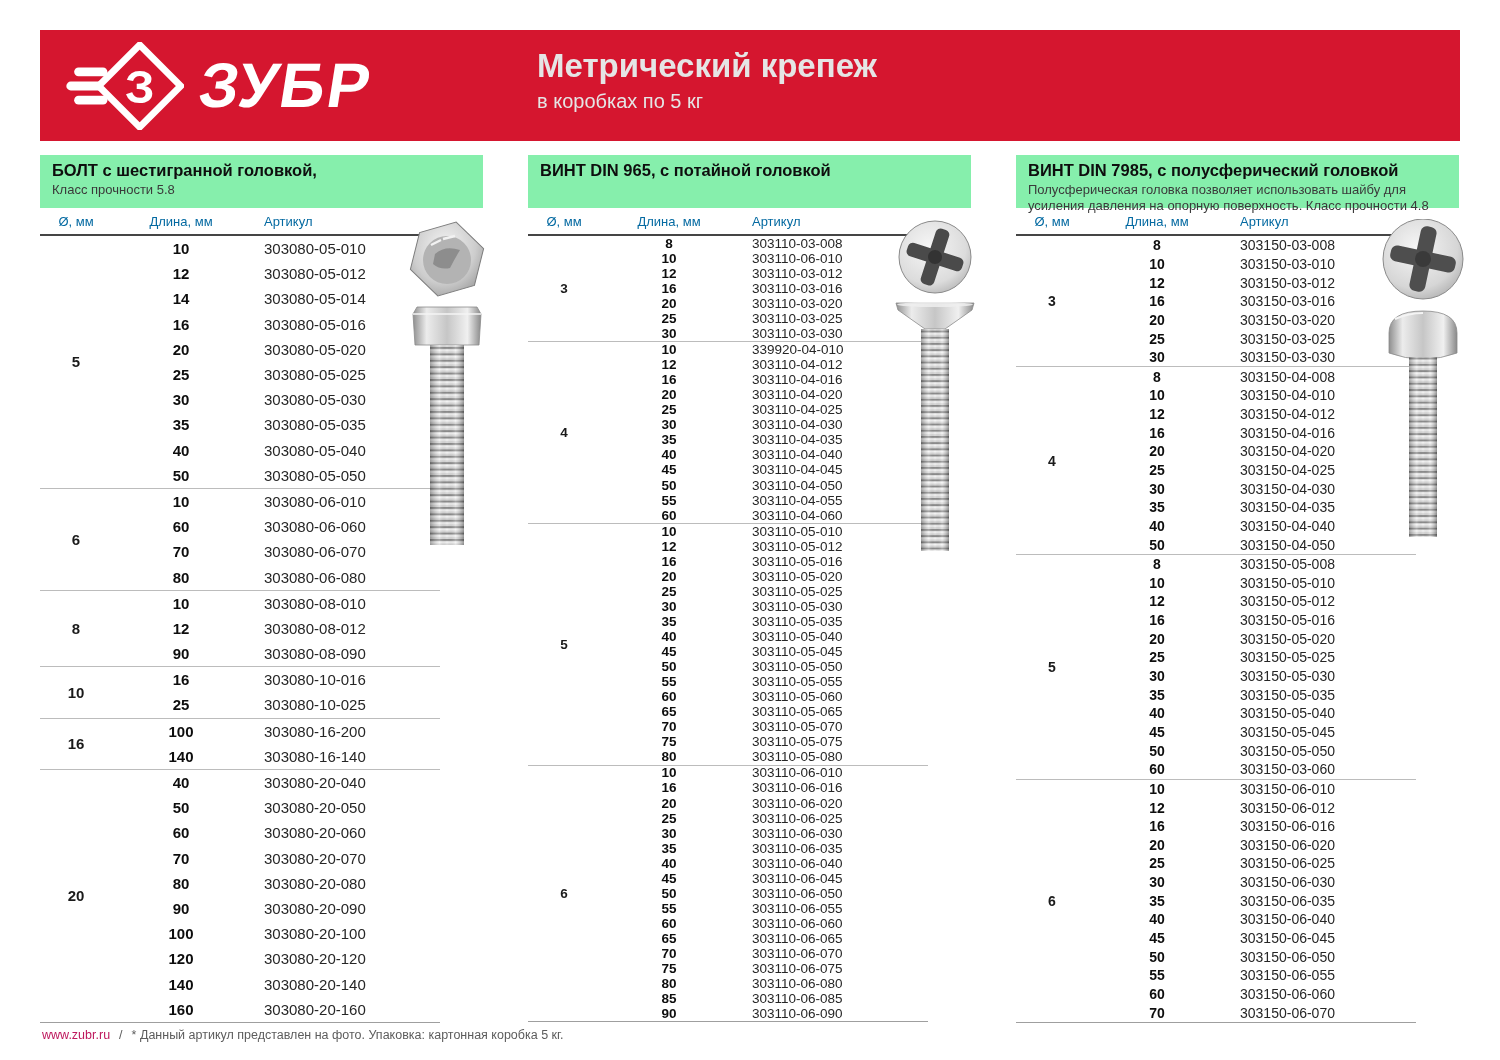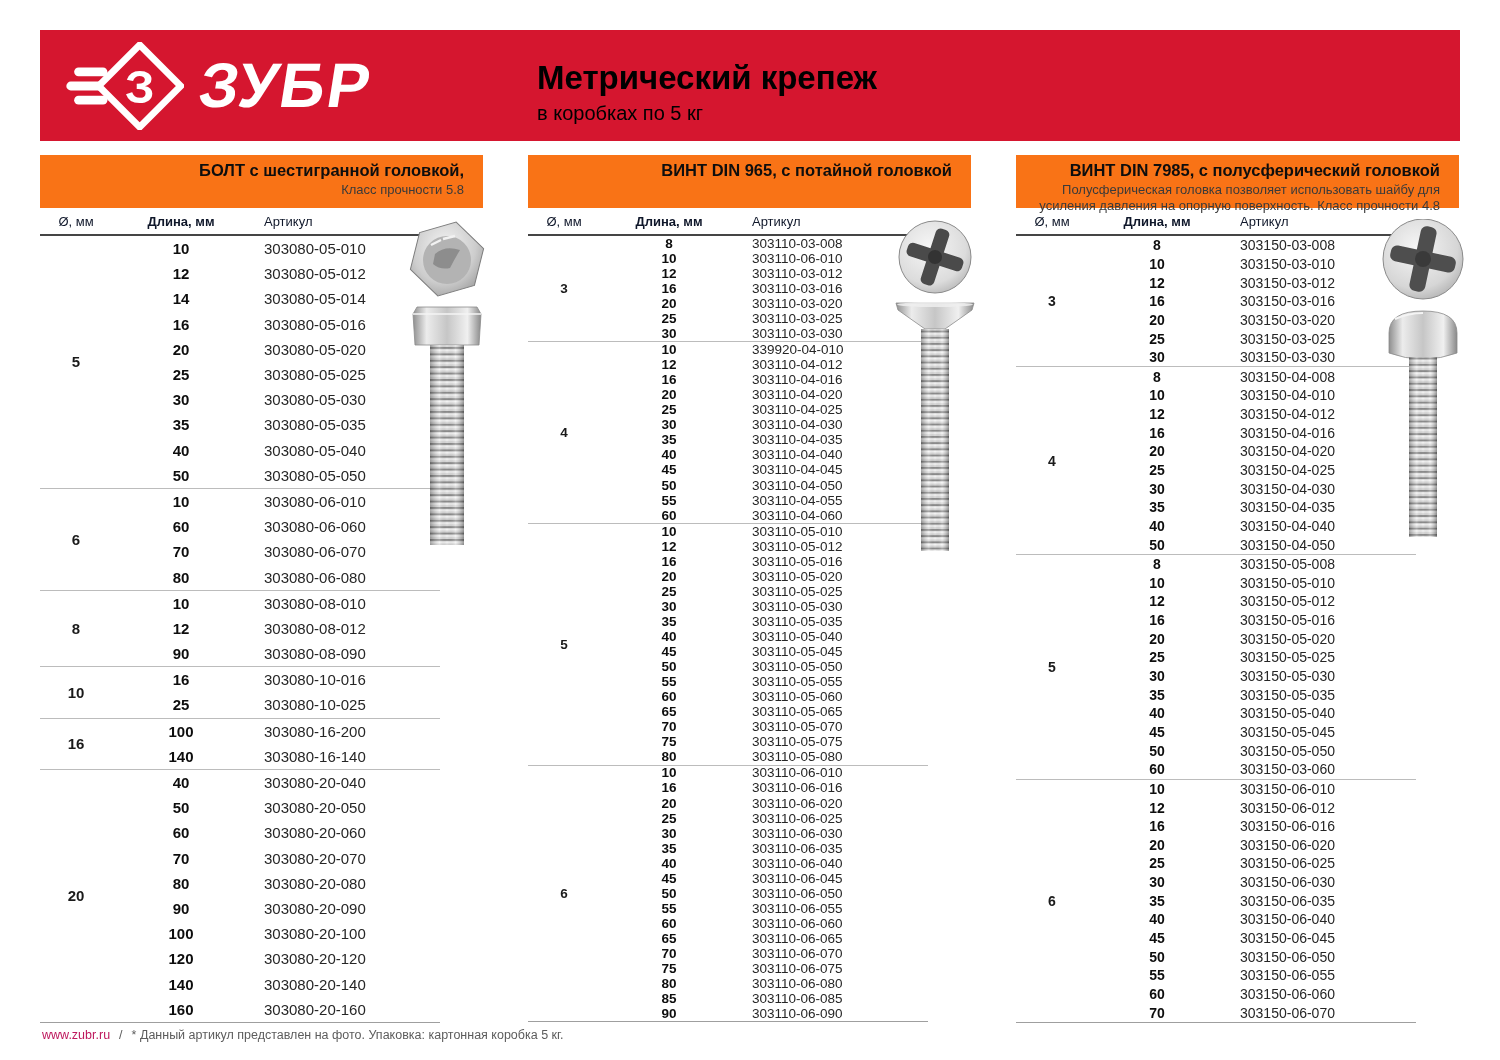--- a/index.html
+++ b/index.html
@@ -7,39 +7,39 @@
     font-family:"Liberation Sans", sans-serif; color:#1a1a1a; }
   .page { position:relative; width:1500px; height:1060px; }
 
   
   .banner { position:absolute; left:40px; top:30px; width:1420px; height:111px;
     background:#d5162f; display:flex; align-items:center; }
   .logo { display:flex; align-items:center; margin-left:26px; gap:16px; }
   .logo-icon { width:118px; height:88px; }
   .logo-text { color:#fff; font-weight:bold; font-size:63px; line-height:1;
     letter-spacing:2px; transform:skewX(-9deg); padding-right:8px; }
-  .banner-titles { position:absolute; left:497px; top:31px; color:#000000; }
+  .banner-titles { position:absolute; left:497px; top:19px; color:#e5e5e5; }
   .banner-title { font-size:33px; font-weight:bold; line-height:1; }
   .banner-subtitle { font-size:20px; margin-top:9px; line-height:1; }
 
   
   .columns { position:absolute; left:40px; top:155px; width:1420px;
     display:grid; grid-template-columns:443px 443px 443px; column-gap:45px; }
   .column { position:relative; }
 
-  .title-block { background:#f97316; height:53px; padding:6px 19px 0;text-align:right; }
+  .title-block { background:#86efac; height:53px; padding:6px 12px 0; }
   .tbl-title { font-size:16.5px; font-weight:bold; line-height:1.18; color:#0e0e0e; }
   .tbl-desc { font-size:13px; line-height:1.22; color:#3a3a3a; margin-top:2px; }
 
   .tbl { width:400px; }
   .thead { display:grid; grid-template-columns:72px 138px 1fr;
     padding:6px 0 5px; border-bottom:2px solid #454545;
-    color:#0f172a; font-size:13px; }
+    color:#0369a1; font-size:13px; }
   .h-d { text-align:center; }
-  .h-l { text-align:center;font-weight:bold; }
+  .h-l { text-align:center; }
   .h-a { padding-left:14px; }
 
   .tbody { border-bottom:1px solid #9f9f9f; font-size:var(--fs); }
   .group { display:flex; }
   .group + .group { border-top:1px solid #bcbcbc; }
   .g-d { width:72px; display:flex; align-items:center; justify-content:center;
     font-weight:bold; }
   .g-rows { flex:1; }
   .row { display:grid; grid-template-columns:138px 1fr; height:var(--rh);
     align-items:center; line-height:1; }

